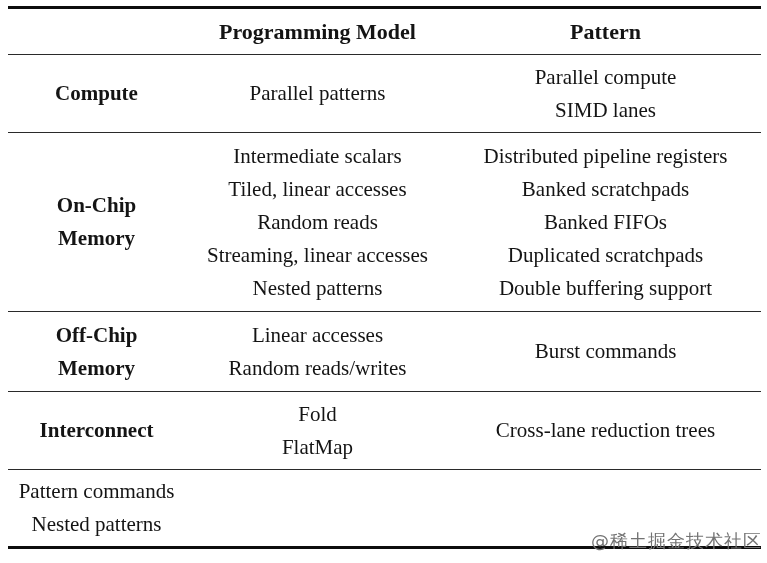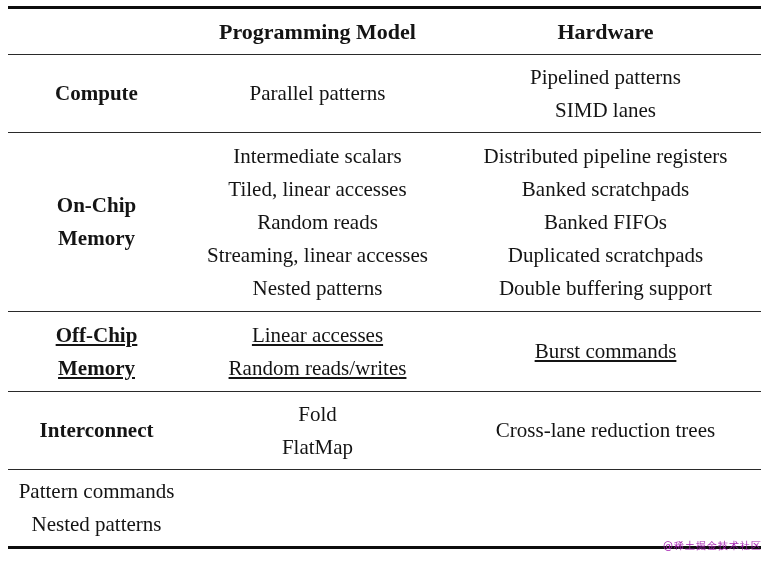--- a/index.html
+++ b/index.html
@@ -34,21 +34,21 @@
   }
   .row.first {
     border-top: 3px solid #0d0d0d;
   }
   .row.last {
     border-bottom: 3px solid #0d0d0d;
   }
   .h-header { height: 49px; }
   .h-78  { height: 78px; }
   .h-179 { height: 179px; }
-  .h-80  { height: 80px; text-decoration: underline; }
+  .h-80  { height: 80px; }
   .h-79  { height: 79px; }
   .cell {
     display: flex;
     flex-direction: column;
     align-items: center;
     justify-content: center;
     text-align: center;
   }
   .cell span {
     display: block;
@@ -63,52 +63,52 @@
   }
   .label span {
     font-weight: bold;
     font-size: 21px;
     line-height: 33px;
   }
   .watermark {
     position: absolute;
     right: 5px;
     bottom: 10px;
-    font-size: 10px;
-    color: #a21caf;
+    font-size: 18px;
+    color: #737373;
     font-family: "DejaVu Sans", sans-serif;
     letter-spacing: 1px;
     pointer-events: none;
   }
 </style>
 </head>
 <body>
 
 <div class="page">
   <div class="tbl">
 
     <div class="row first h-header">
       <div class="cell label"></div>
       <div class="cell hdr">
         <span>Programming Model</span>
       </div>
       <div class="cell hdr">
-        <span>Hardware</span>
+        <span>Pattern</span>
       </div>
     </div>
 
     <div class="row h-78">
       <div class="cell label">
         <span>Compute</span>
       </div>
       <div class="cell">
         <span>Parallel patterns</span>
       </div>
       <div class="cell">
-        <span>Pipelined patterns</span>
+        <span>Parallel compute</span>
         <span>SIMD lanes</span>
       </div>
     </div>
 
     <div class="row h-179">
       <div class="cell label">
         <span>On-Chip</span>
         <span>Memory</span>
       </div>
       <div class="cell">

